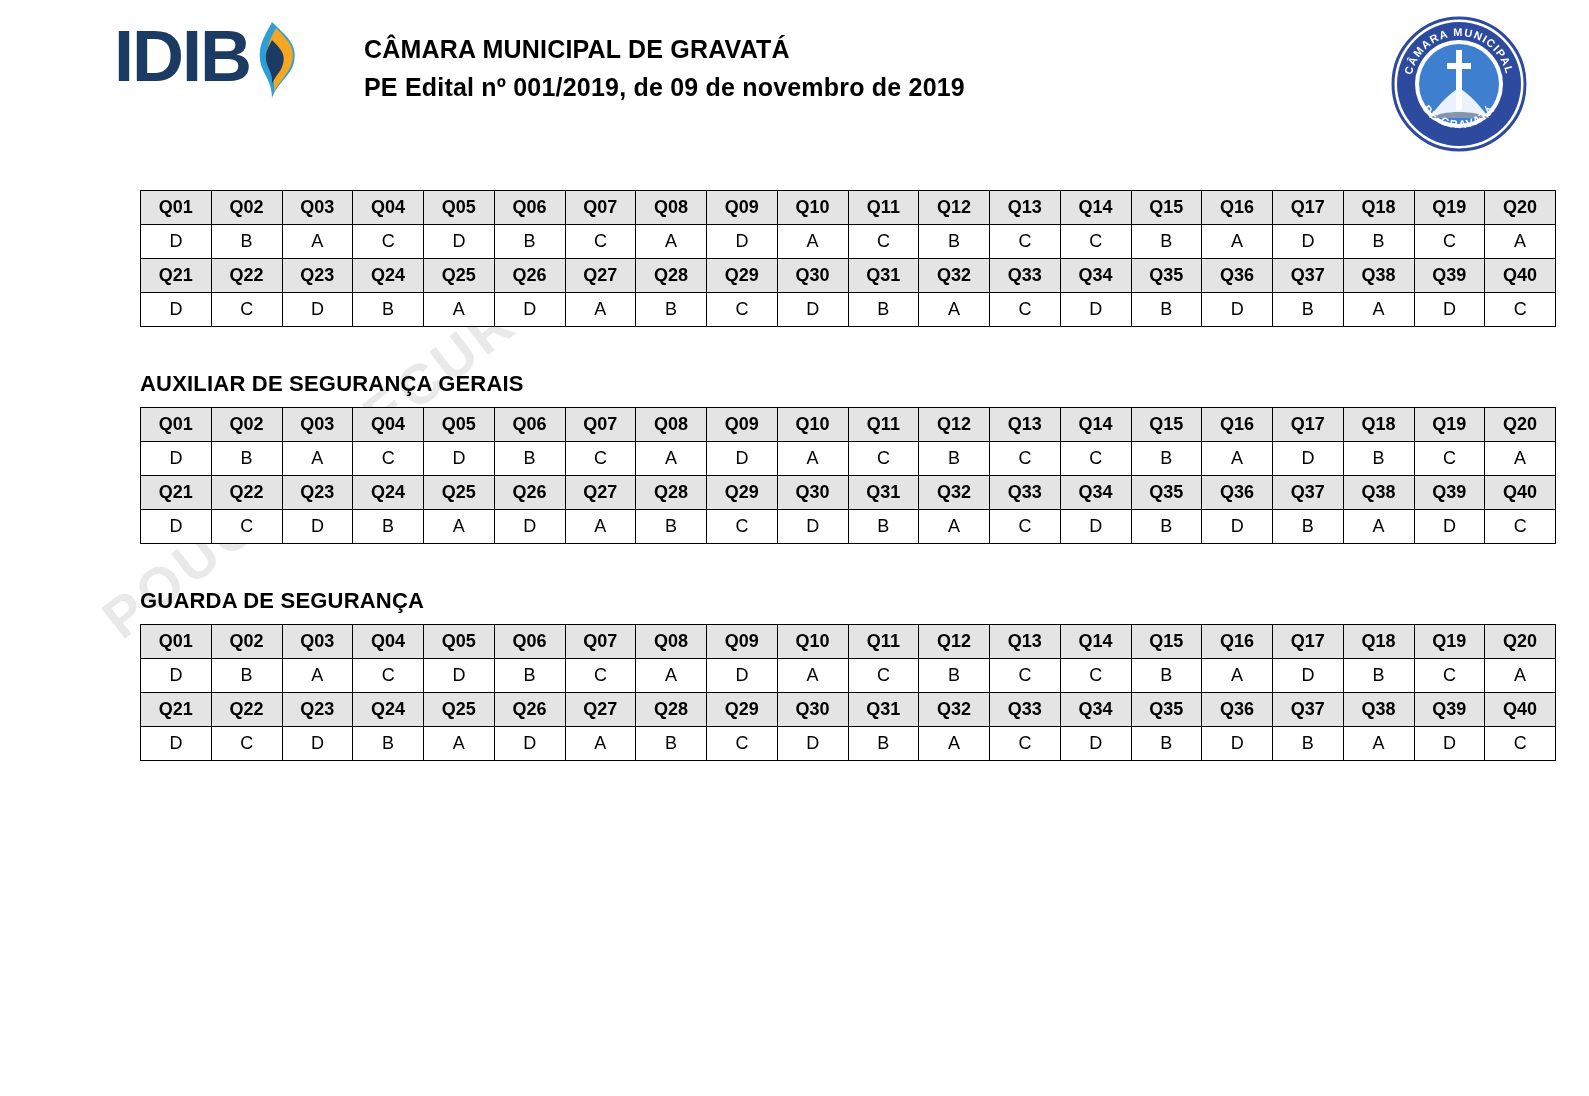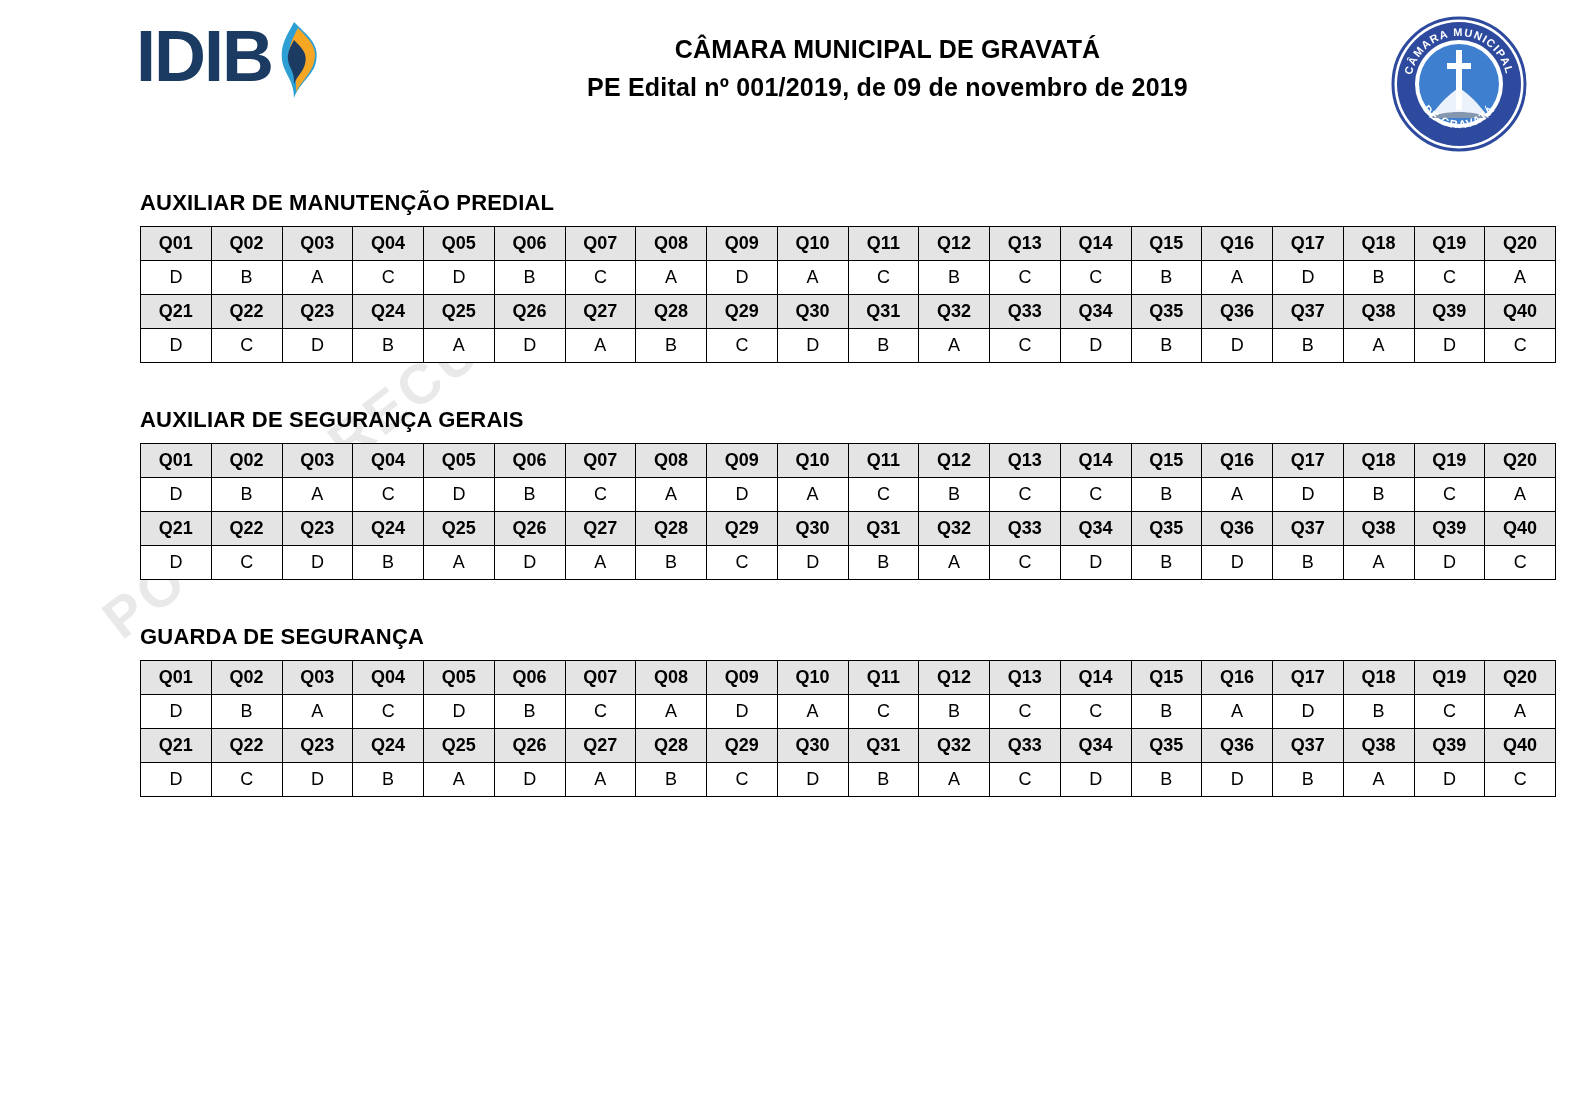--- a/index.html
+++ b/index.html
@@ -25,41 +25,40 @@
     justify-content: space-between;
     padding: 14px 40px 0 40px;
     box-sizing: border-box;
   }
 
   .logo-left {
     width: 250px;
     height: 110px;
     position: relative;
     flex: none;
-    margin-left: 96px;
+    margin-left: 74px;
   }
   .logo-idib-text {
     font-family: "Liberation Sans", sans-serif;
     font-size: 72px;
     font-weight: bold;
     letter-spacing: -2px;
     color: #1b3b63;
     line-height: 84px;
   }
   .logo-flame {
     position: absolute;
     left: 128px;
     top: 6px;
     width: 60px;
     height: 80px;
   }
 
   .header-center {
     flex: 1;
-    text-align: center;
     padding-top: 16px;
   }
   .header-center .line {
     font-size: 25px;
     font-weight: bold;
     line-height: 38px;
     letter-spacing: 0.2px;
   }
 
   .logo-right {
@@ -167,21 +166,20 @@
     </svg>
   </div>
 
 </div>
 
 <div class="watermark">POUCOS RECURSOS</div>
 
 <div class="content">
 
   <div class="section">
-    <div class="section-title">AUXILIAR DE MANUTENÇÃO PREDIAL</div>
     <table class="answers">
       <tbody>
         <tr>
           <td class="qhead">Q01</td>
           <td class="qhead">Q02</td>
           <td class="qhead">Q03</td>
           <td class="qhead">Q04</td>
           <td class="qhead">Q05</td>
           <td class="qhead">Q06</td>
           <td class="qhead">Q07</td>

